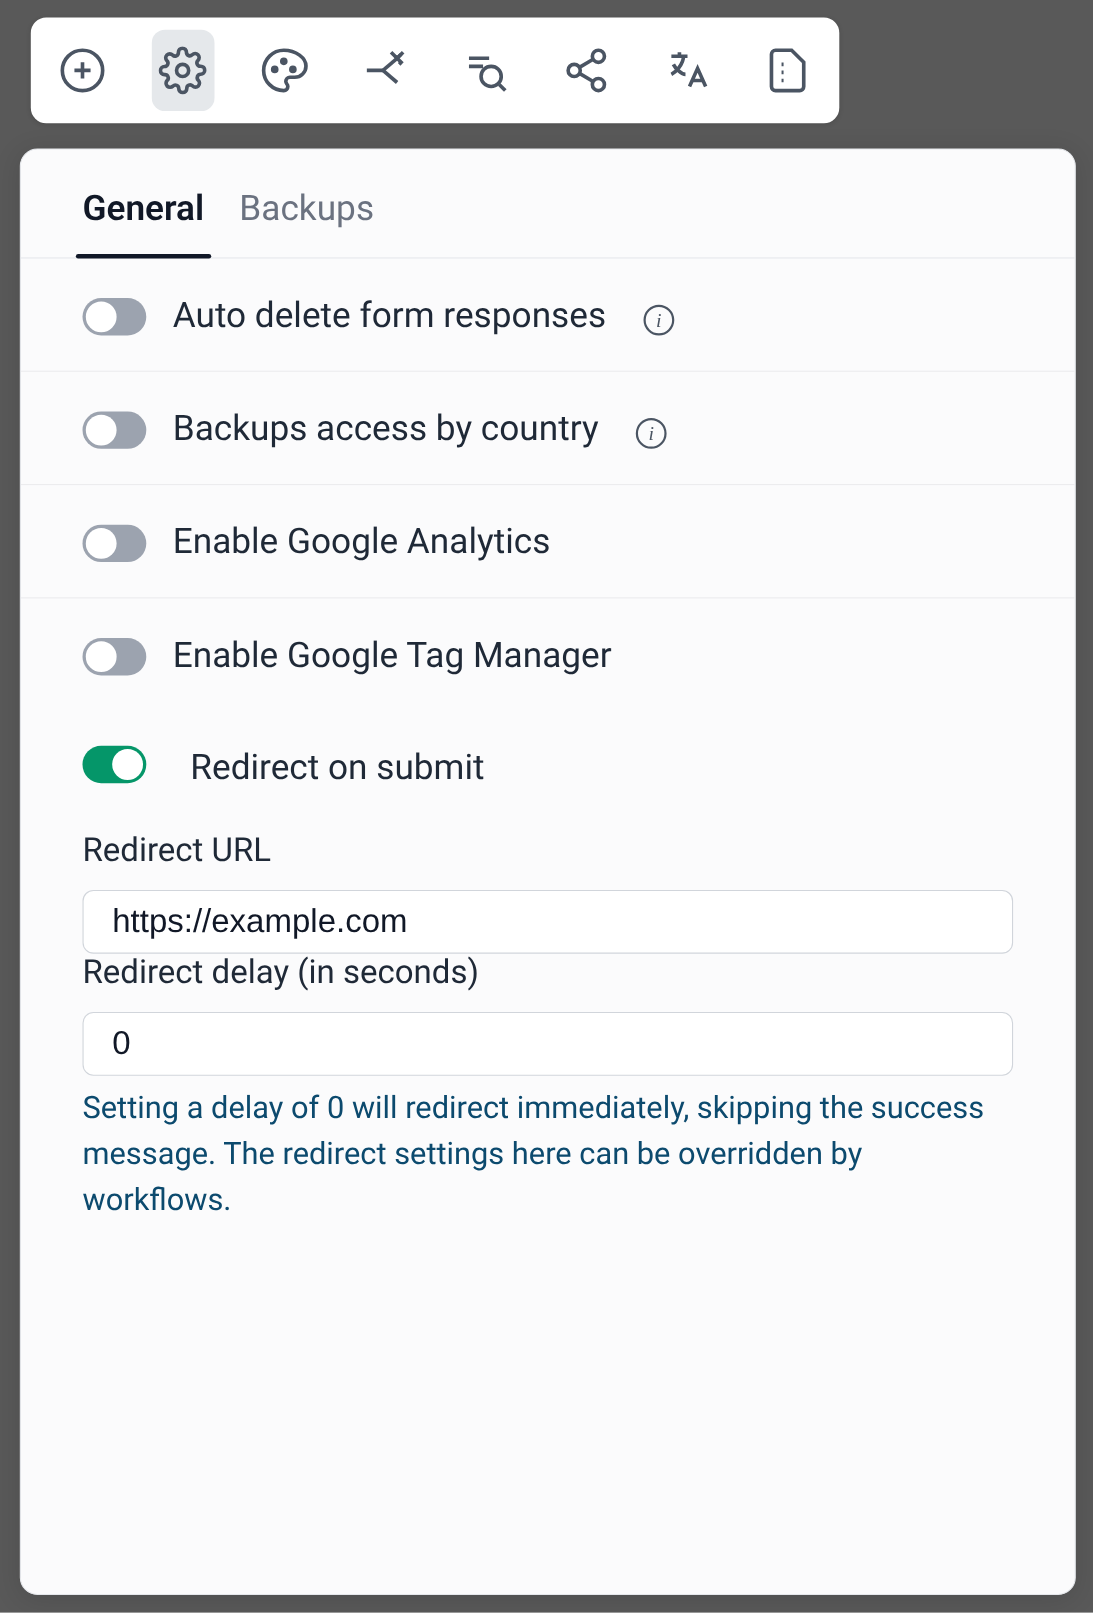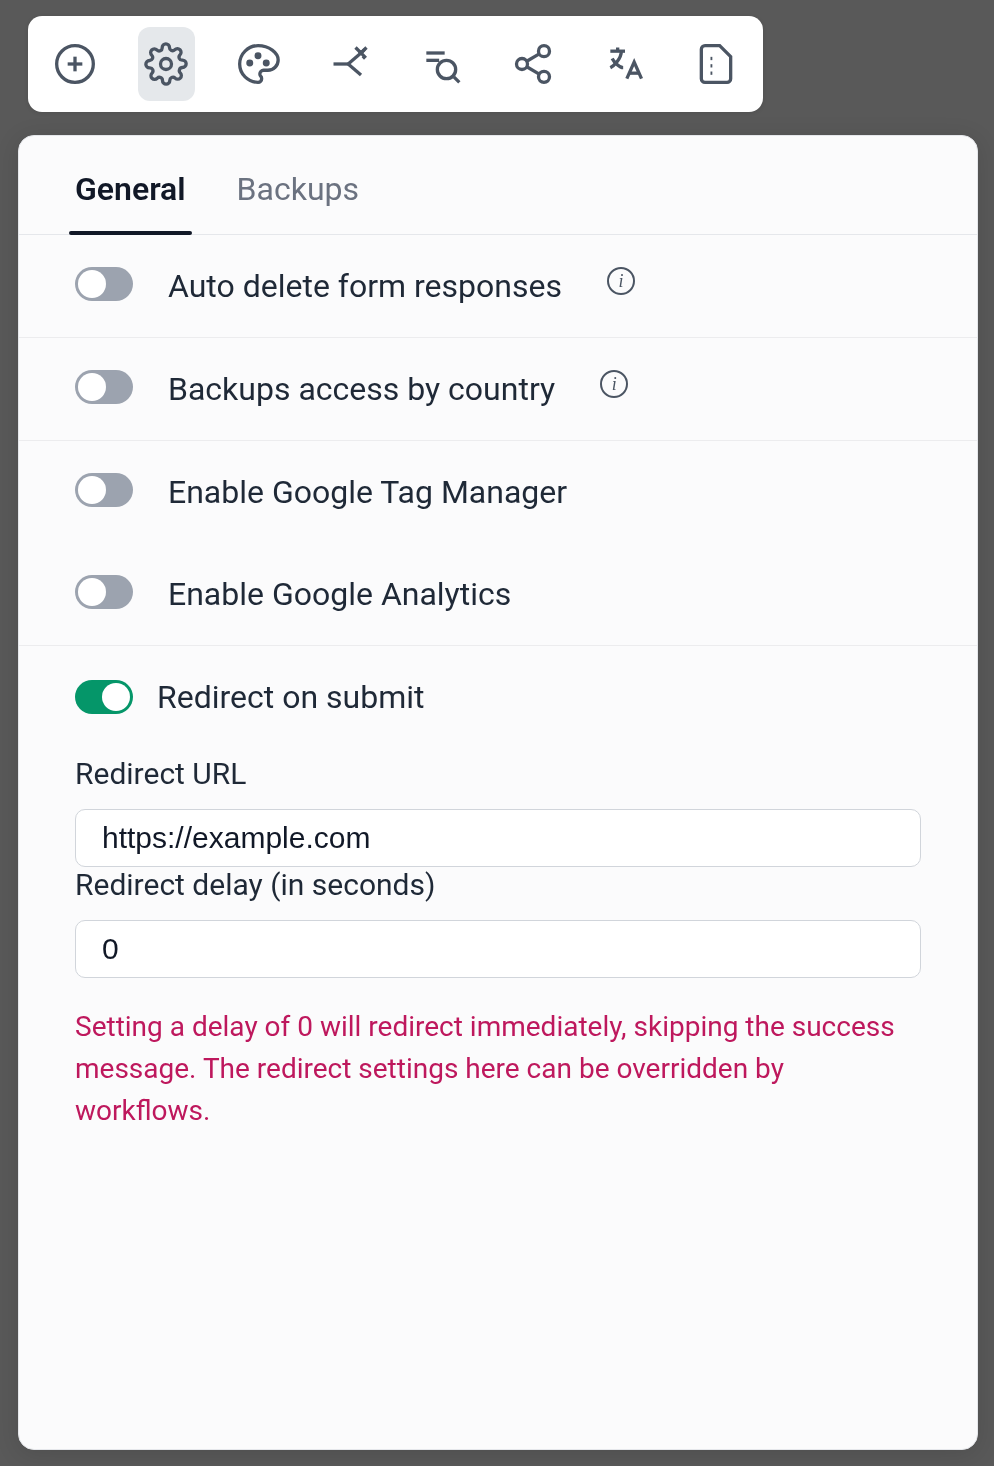--- a/index.html
+++ b/index.html
@@ -42,21 +42,21 @@
     width: 960px;
     height: 1315px;
     background: #fbfbfc;
     border: 1px solid #e5e7eb;
     border-radius: 16px;
     box-shadow: 0 4px 24px rgba(0,0,0,0.12);
     overflow: hidden;
   }
   .tabs {
     display: flex;
-    gap: 51px;
+    gap: 32px;
     padding: 34px 56px 0 56px;
     border-bottom: 1px solid #e5e7eb;
   }
   .tab {
     font-size: 32px;
     color: #6b7280;
     padding-bottom: 26px;
     cursor: pointer;
     position: relative;
   }
@@ -70,22 +70,22 @@
     left: -6px; right: -6px; bottom: -1px;
     height: 4px;
     background: #111827;
     border-radius: 2px;
   }
   .settings-list { }
   .setting-row {
     padding: 32px 56px;
     border-bottom: 1px solid #ececee;
     display: flex;
-    align-items: flex-start;
-    gap: 35px;
+    align-items: flex-end;
+    gap: 24px;
   }
   .setting-row.last { border-bottom: none; }
   .toggle {
     position: relative;
     width: 58px;
     height: 34px;
     background: #9ca3af;
     border-radius: 999px;
     cursor: pointer;
     flex-shrink: 0;
@@ -118,22 +118,22 @@
     font-style: italic;
     font-family: Georgia, serif;
     margin-left: 10px;
     cursor: pointer;
   }
   .redirect-section {
     padding: 32px 56px 40px 56px;
   }
   .redirect-head {
     display: flex;
-    align-items: center;
-    gap: 24px;
+    align-items: flex-start;
+    gap: 40px;
     margin-bottom: 40px;
   }
   .field-group { }
   .field-label {
     font-size: 30px;
     color: #1f2937;
     margin-bottom: 18px;
     display: block;
   }
   .text-input {
@@ -142,23 +142,23 @@
     padding: 0 26px;
     font-size: 30px;
     color: #111827;
     background: #ffffff;
     border: 1px solid #d1d5db;
     border-radius: 10px;
     outline: none;
   }
   .help-text {
     font-size: 28px;
-    color: #be185d;
+    color: #0c4a6e;
     line-height: 1.5;
-    margin-top: 28px;
+    margin-top: 8px;
   }
 </style>
 </head>
 <body>
 
 <div class="toolbar">
   <div class="toolbar-btn">
     <svg viewBox="0 0 24 24">
         <circle cx="12" cy="12" r="10"></circle>
         <line x1="12" y1="8" x2="12" y2="16"></line>
@@ -249,32 +249,32 @@
 
     <div class="setting-row">
       <div class="toggle">
           <div class="knob"></div>
         </div>
       <span class="setting-label">Backups access by country</span>
       <span class="info-icon">i</span>
     </div>
 
 
+    <div class="setting-row">
+      <div class="toggle">
+          <div class="knob"></div>
+        </div>
+      <span class="setting-label">Enable Google Analytics</span>
+    </div>
+
     <div class="setting-row last">
       <div class="toggle">
           <div class="knob"></div>
         </div>
       <span class="setting-label">Enable Google Tag Manager</span>
-    </div>
-
-    <div class="setting-row">
-      <div class="toggle">
-          <div class="knob"></div>
-        </div>
-      <span class="setting-label">Enable Google Analytics</span>
     </div>
 
     <div class="redirect-section">
       <div class="redirect-head">
         <div class="toggle on">
             <div class="knob"></div>
           </div>
         <span class="setting-label">Redirect on submit</span>
       </div>
 

